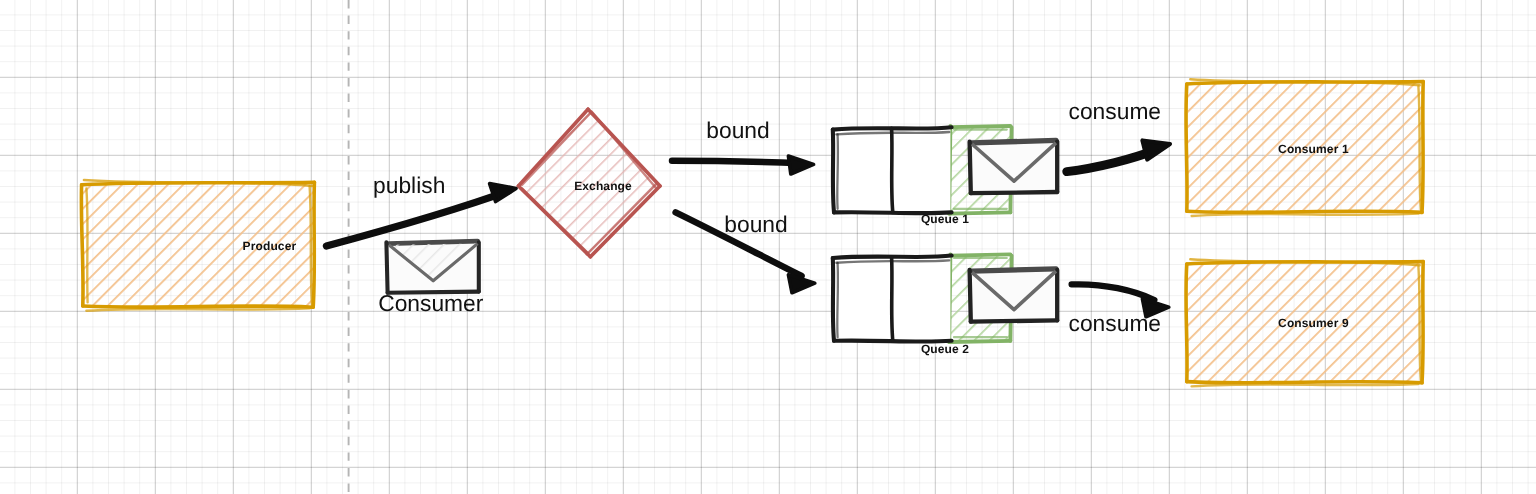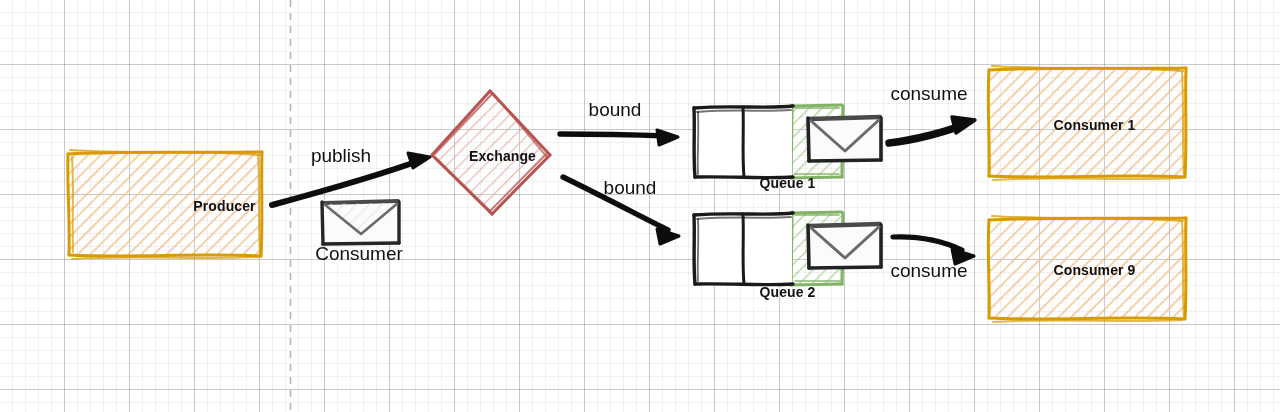--- a/index.html
+++ b/index.html
@@ -29,21 +29,21 @@
     height: 412px;
   }
   .lbl {
     position: absolute;
     white-space: nowrap;
     color: #111111;
     font-family: "Liberation Sans", sans-serif;
     transform: translate(-50%, -50%);
     pointer-events: none;
   }
-  .lbl-bold { font-weight: bold; font-size: 14px; letter-spacing: 0.1px; padding-left: 23px; }
+  .lbl-bold { font-weight: bold; font-size: 10px; letter-spacing: 0.1px; padding-left: 23px; }
   .lbl-plain { font-weight: normal; font-size: 19px; }
 </style>
 </head>
 <body>
 
 <div id="canvas">
 
   <svg id="svg-layer" viewBox="0 0 1280 412" xmlns="http://www.w3.org/2000/svg">
     <defs>
       <pattern id="hatch-orange" width="9" height="9" patternTransform="rotate(45)" patternUnits="userSpaceOnUse">

